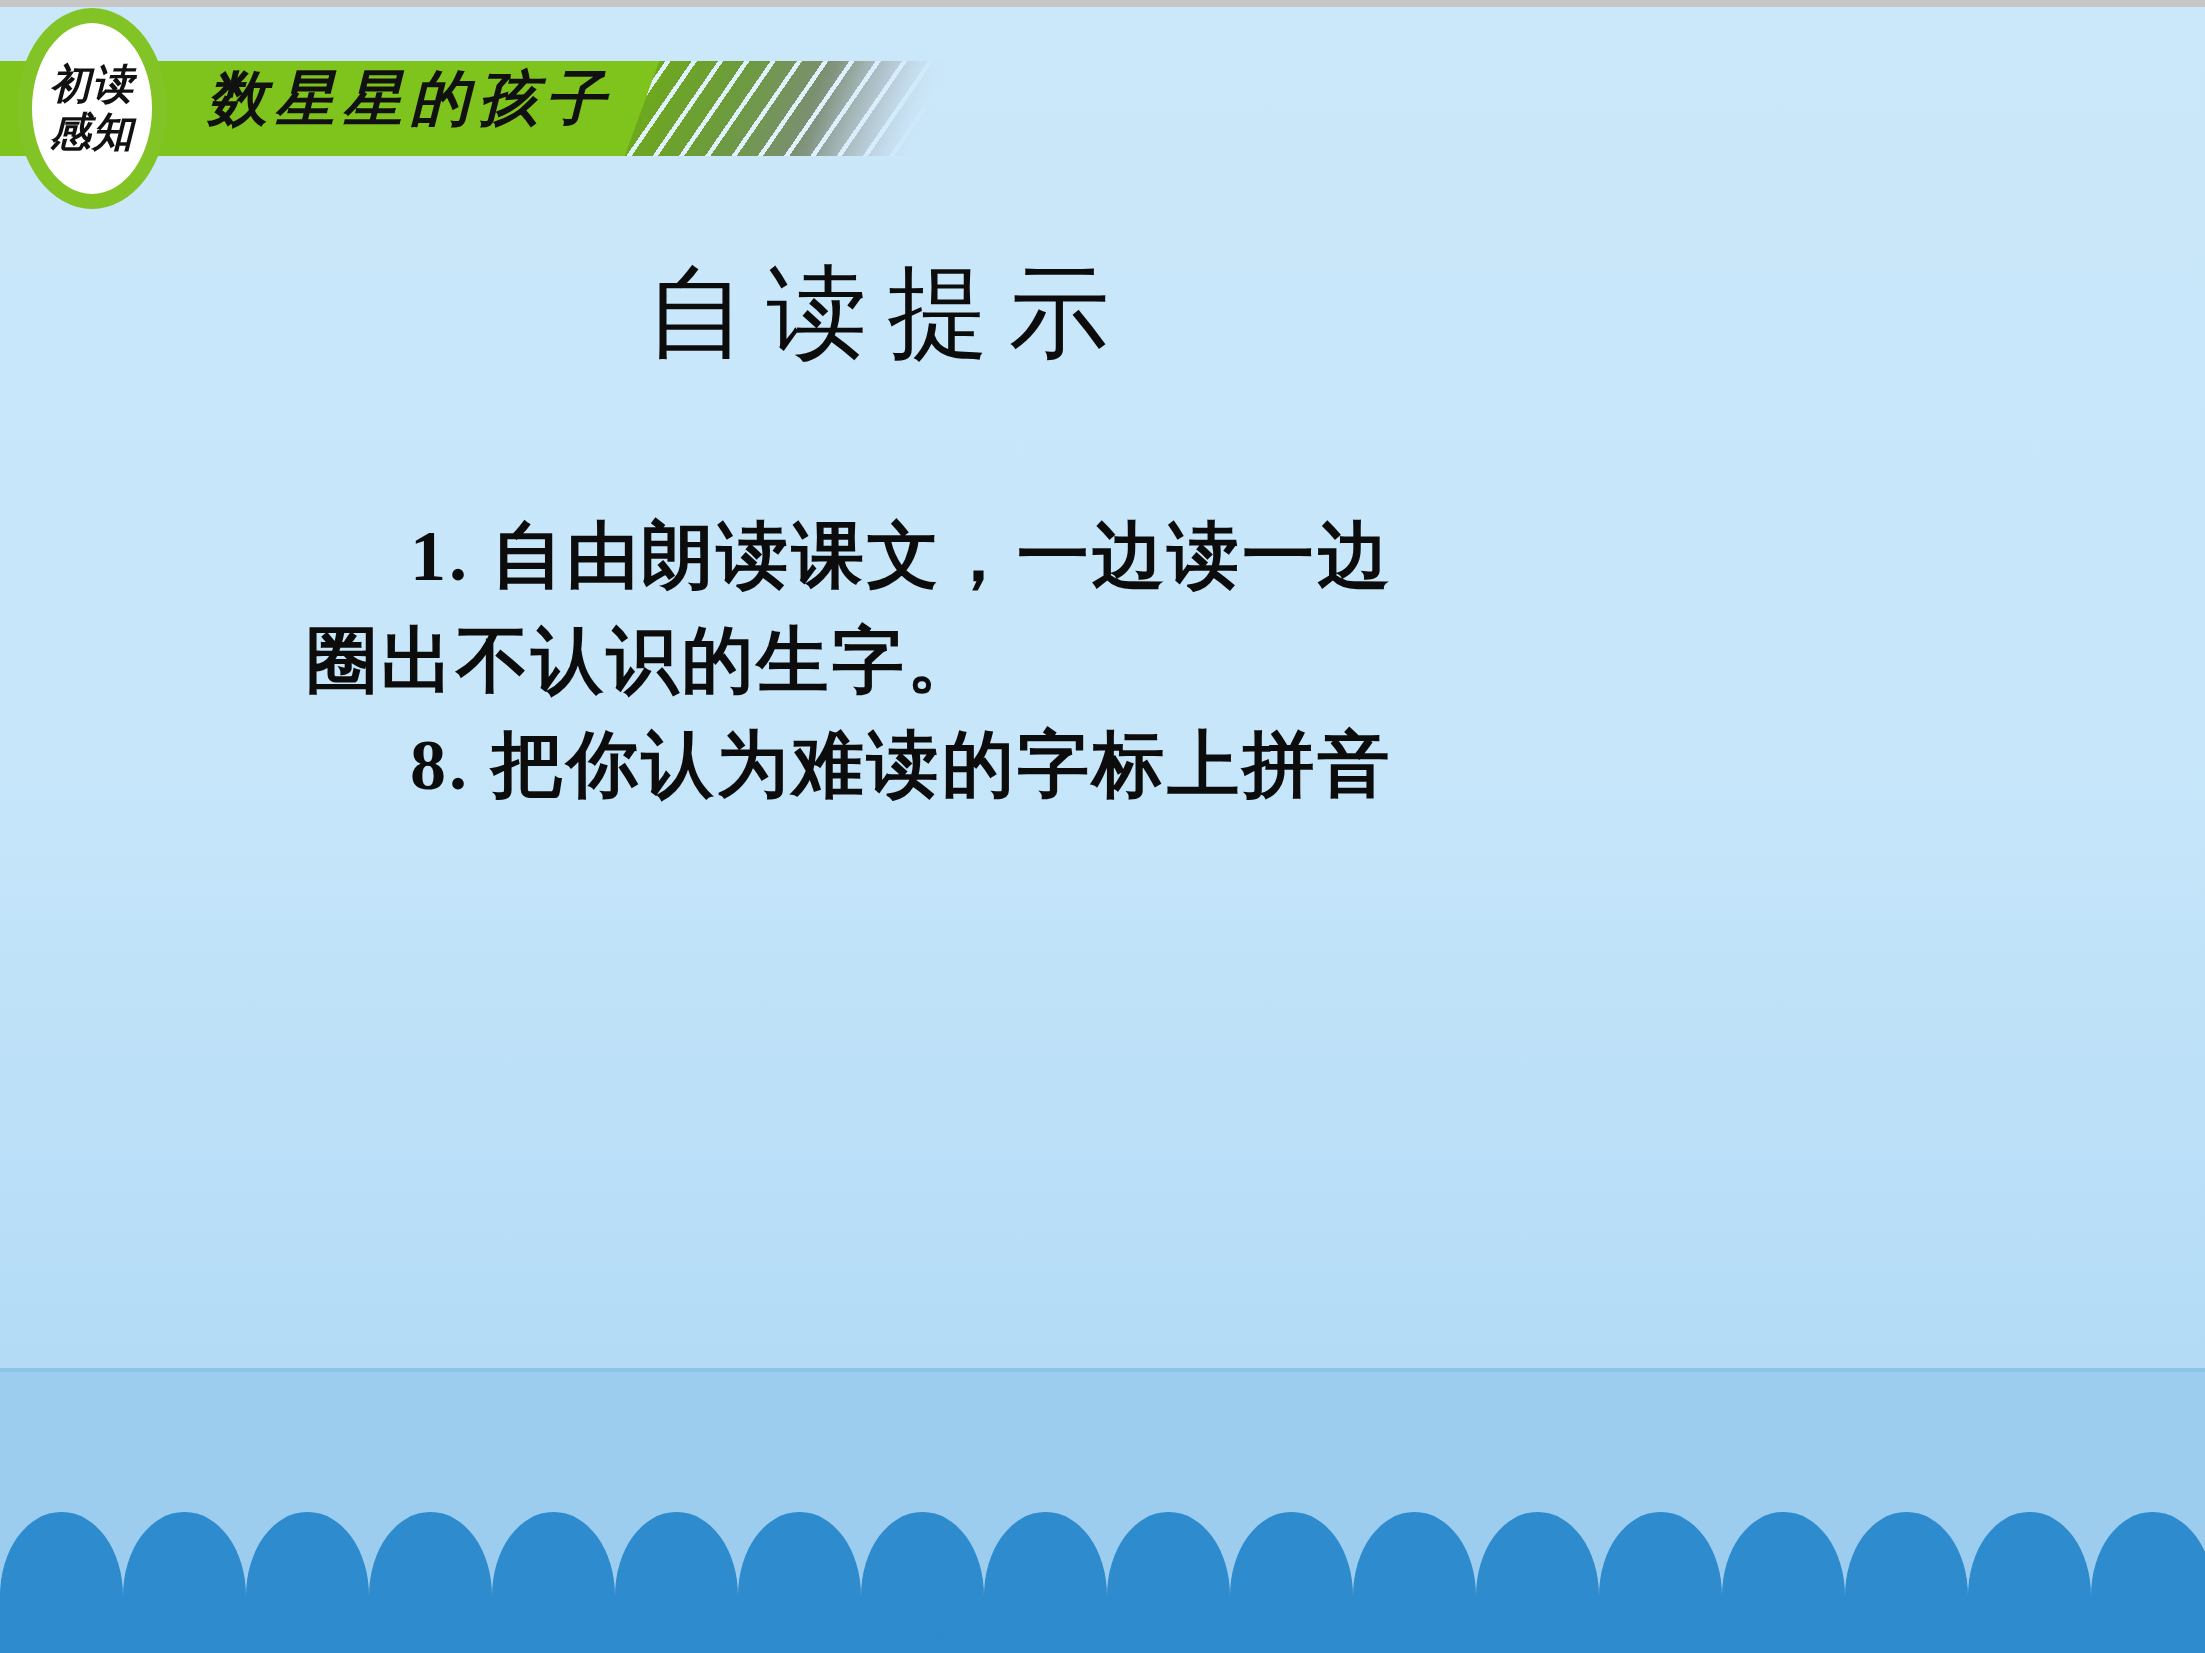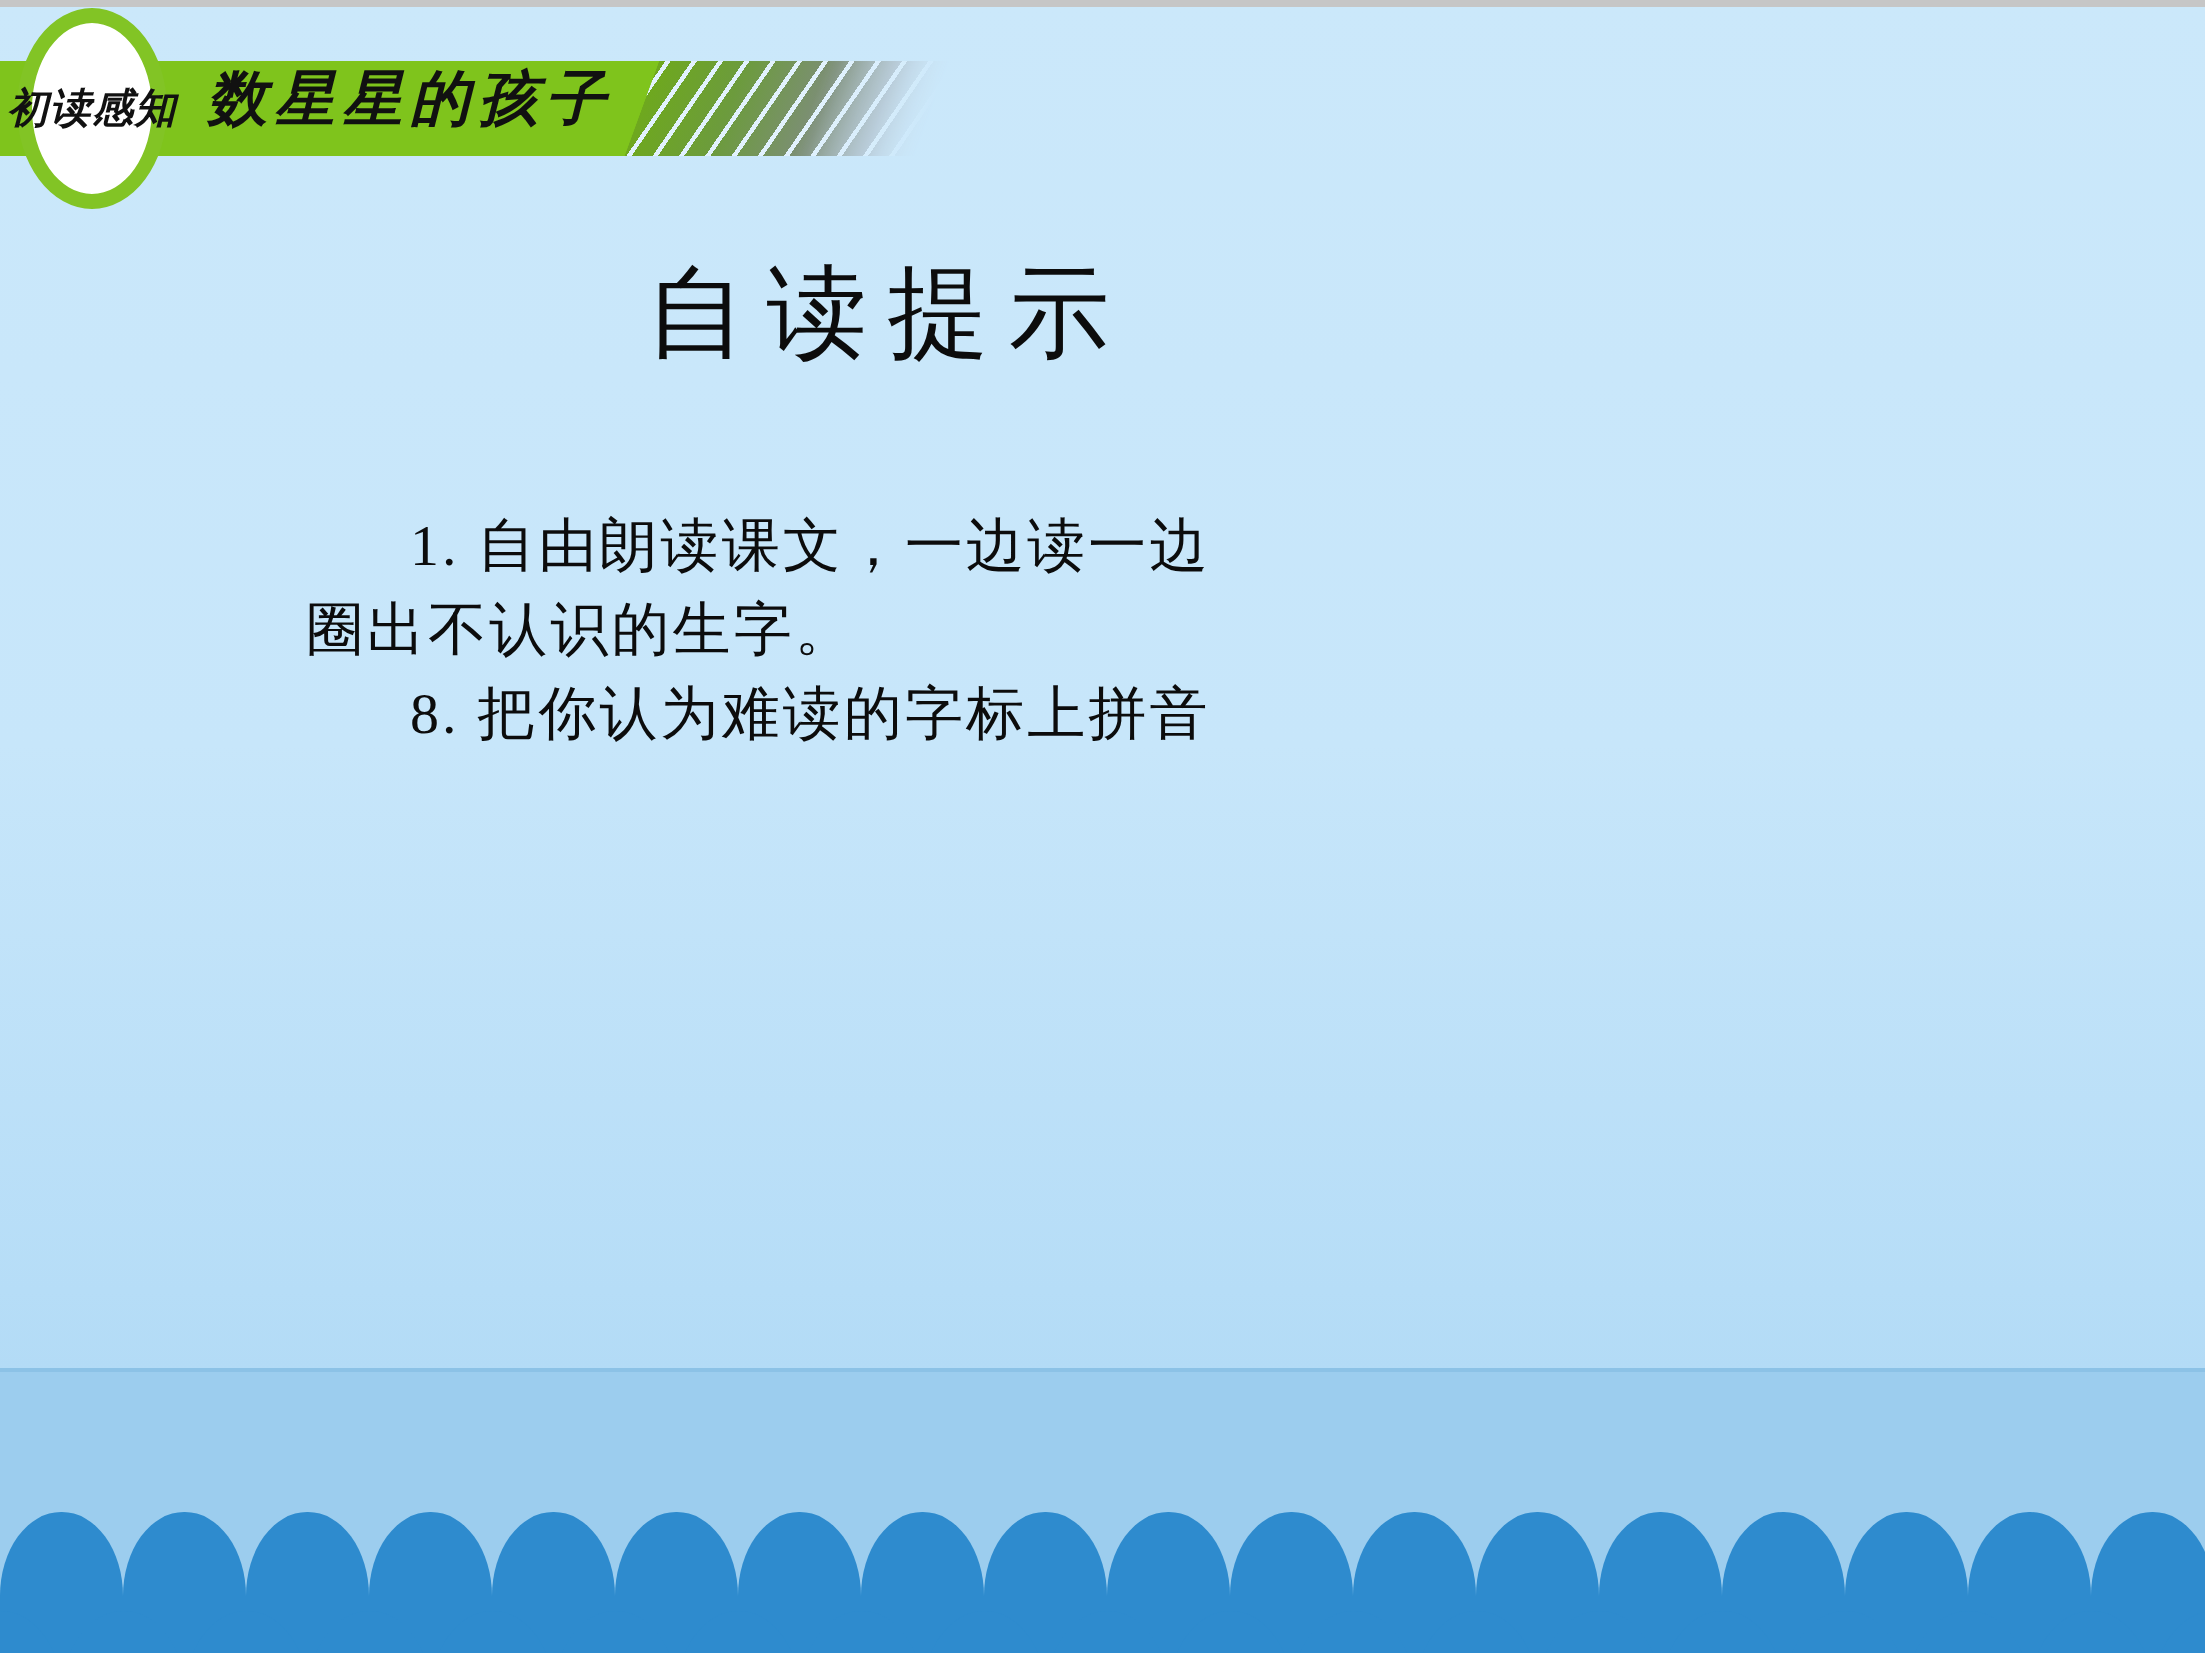--- a/index.html
+++ b/index.html
@@ -84,20 +84,21 @@
     position: absolute;
     left: 17px;
     top: 7.7px;
     width: 150px;
     height: 201px;
     border-radius: 50%;
     background: #ffffff;
     border: 15.3px solid #82c425;
     box-sizing: border-box;
     display: flex;
+    flex-direction: column;
     align-items: center;
     justify-content: center;
     z-index: 5;
   }
 
   .badge-line {
     font-family: "Liberation Serif", "DejaVu Serif", serif;
     font-size: 41px;
     font-weight: 700;
     font-style: italic;
@@ -127,22 +128,22 @@
   }
 
   .body-block {
     margin-top: 130px;
     padding-left: 306px;
     padding-right: 138px;
   }
 
   .body-line {
     font-family: "Liberation Serif", "DejaVu Serif", serif;
-    font-size: 58px;
-    font-weight: 400;
+    font-size: 72px;
+    font-weight: 700;
     color: #0c0c0c;
     line-height: 1.45;
     letter-spacing: 3.1px;
     white-space: nowrap;
   }
 
   .body-line.indent {
     text-indent: 104px;
   }
 

